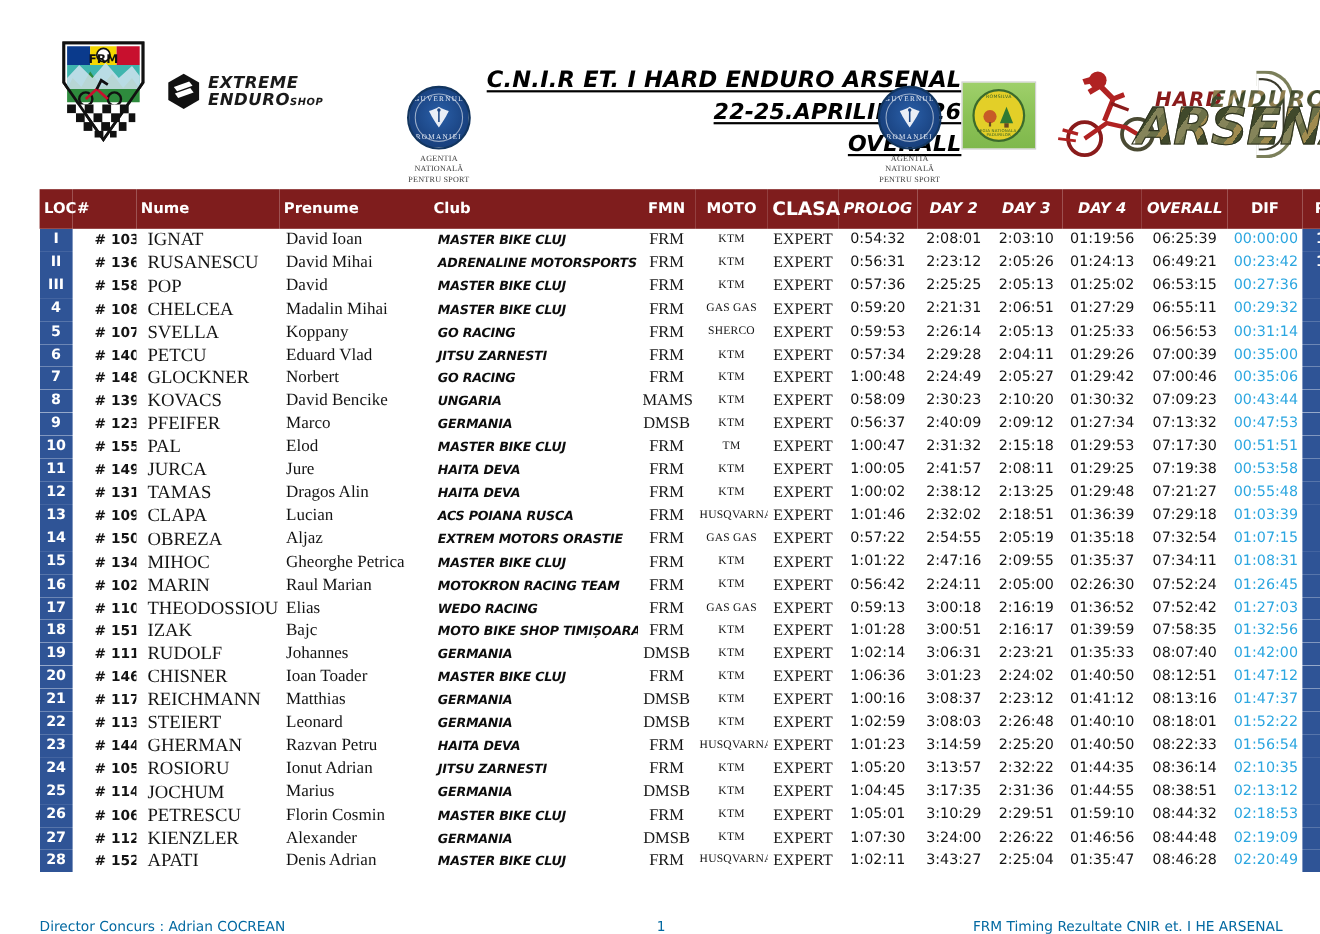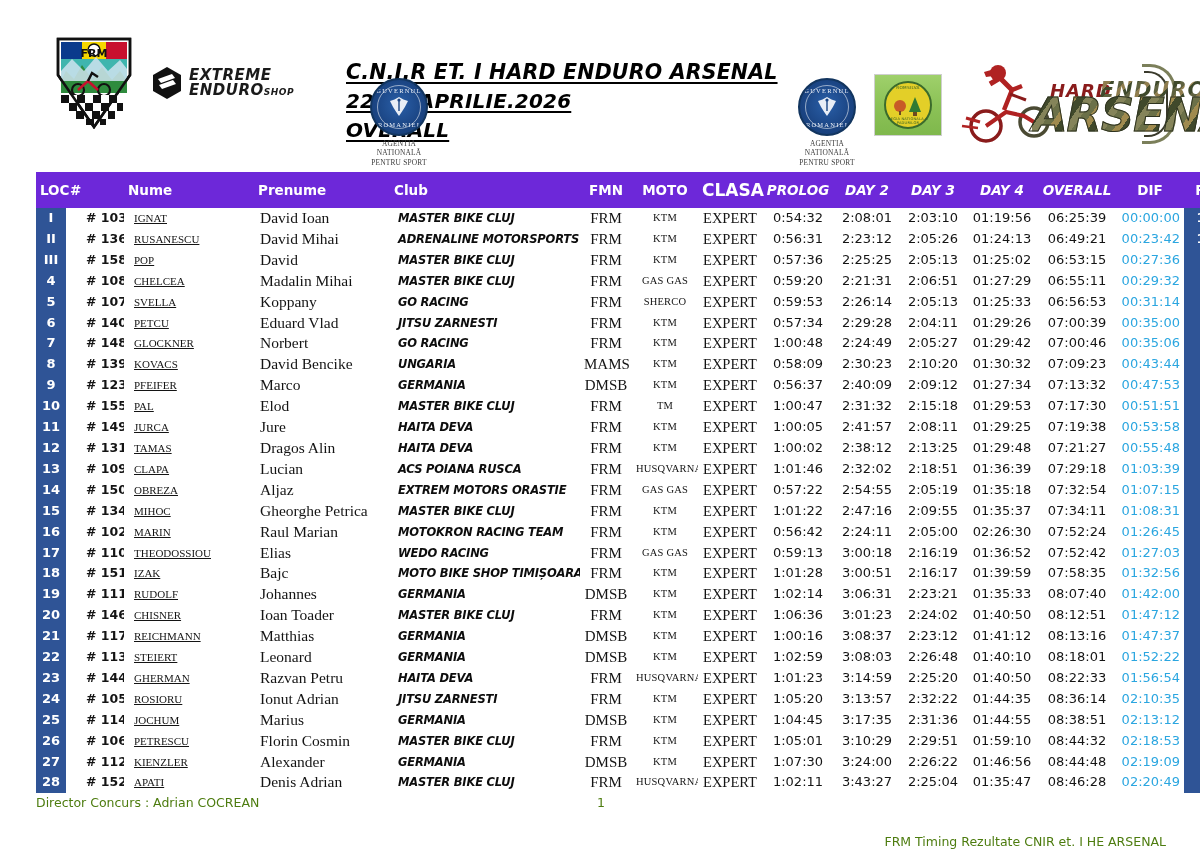--- a/index.html
+++ b/index.html
@@ -39,22 +39,22 @@
     margin-left: 5px;
     font-family: "DejaVu Sans", sans-serif;
     font-weight: 700; font-style: italic;
     color: #1a1a1a; line-height: 1.02;
   }
   .ees-words .l1 { font-size: 15px; letter-spacing: 0.5px; }
   .ees-words .l2 { font-size: 15px; letter-spacing: 0.5px; }
   .ees-words .l2 .shop { font-size: 9px; }
 
   .hdr-center {
-    position: absolute; left: 346px; top: 58px; width: 496px;
-    text-align: left;
+    position: absolute; left: 378px; top: 58px; width: 496px;
+    text-align: right;
   }
   .title-line {
     font-family: "DejaVu Sans", sans-serif;
     font-weight: 700; font-style: italic;
     font-size: 20.5px;
     color: #000;
     letter-spacing: 0.2px;
     text-decoration: underline;
     text-underline-offset: 3px;
     line-height: 1.42;
@@ -164,21 +164,21 @@
     background: repeating-linear-gradient(125deg,#6b7048 0 7px,#a08b4f 7px 13px,#40492b 13px 20px,#85845a 20px 27px);
     -webkit-background-clip: text; background-clip: text; color: transparent;
     -webkit-text-stroke: 1px #2e3320;
   }
   .ars-rider { position: absolute; left: 6px; top: 2px; width: 104px; height: 88px; }
 
   
   .tbl-wrap { position: absolute; left: 36px; top: 172px; width: 1130px; }
   table { border-collapse: collapse; width: 1130px; table-layout: fixed; }
   thead th {
-    background: #6d28d9; color: #ffffff;
+    background: #7f1d1d; color: #ffffff;
     font-family: "DejaVu Sans", sans-serif;
     font-weight: 700; font-size: 13.5px;
     height: 36px; padding: 0 4px; text-align: left;
     white-space: nowrap; vertical-align: middle;
   }
   th.ital { font-style: italic; }
   th.ctr { text-align: center; }
   th.clasa-h { font-size: 17px; font-weight: 700; }
 
   tbody td {
@@ -192,21 +192,21 @@
     background: #2f5496; color: #ffffff;
     font-family: "DejaVu Sans", sans-serif;
     font-weight: 700; font-size: 13px; text-align: center;
     padding: 0;
   }
   td.num {
     font-family: "DejaVu Sans", sans-serif;
     font-weight: 700; font-size: 12.5px; text-align: left;
     padding-left: 20px;
   }
-  td.nume { font-size: 11px; padding-left: 10px; text-decoration: underline; }
+  td.nume { font-size: 17px; padding-left: 10px; }
   td.prenume { font-size: 15.5px; padding-left: 6px; }
   td.club {
     font-family: "DejaVu Sans", sans-serif;
     font-weight: 700; font-style: italic; font-size: 11.5px;
     color: #0d0d0d; letter-spacing: -0.2px;
     padding-left: 8px;
     text-overflow: clip;
   }
   td.fmn { text-align: center; font-size: 15px; }
   td.moto {
@@ -237,23 +237,23 @@
   col.c-day2  { width: 66px; }
   col.c-day3  { width: 66px; }
   col.c-day4  { width: 72px; }
   col.c-ovr   { width: 78px; }
   col.c-dif   { width: 68px; }
   col.c-pct   { width: 52px; }
 
   
   .footer {
     position: absolute; left: 36px; top: 795px; width: 1130px;
-    display: flex; align-items: flex-start;
+    display: flex; align-items: flex-end;
     font-family: "DejaVu Sans", sans-serif;
-    font-size: 12.5px; color: #4d7c0f;
+    font-size: 12.5px; color: #0369a1;
   }
   .foot-l { flex: 0 0 420px; text-align: left; }
   .foot-c { flex: 0 0 290px; text-align: center; }
   .foot-r { flex: 1; text-align: right; margin-top: 39px; }
 </style>
 </head>
 <body>
 
 <div class="page">
 

